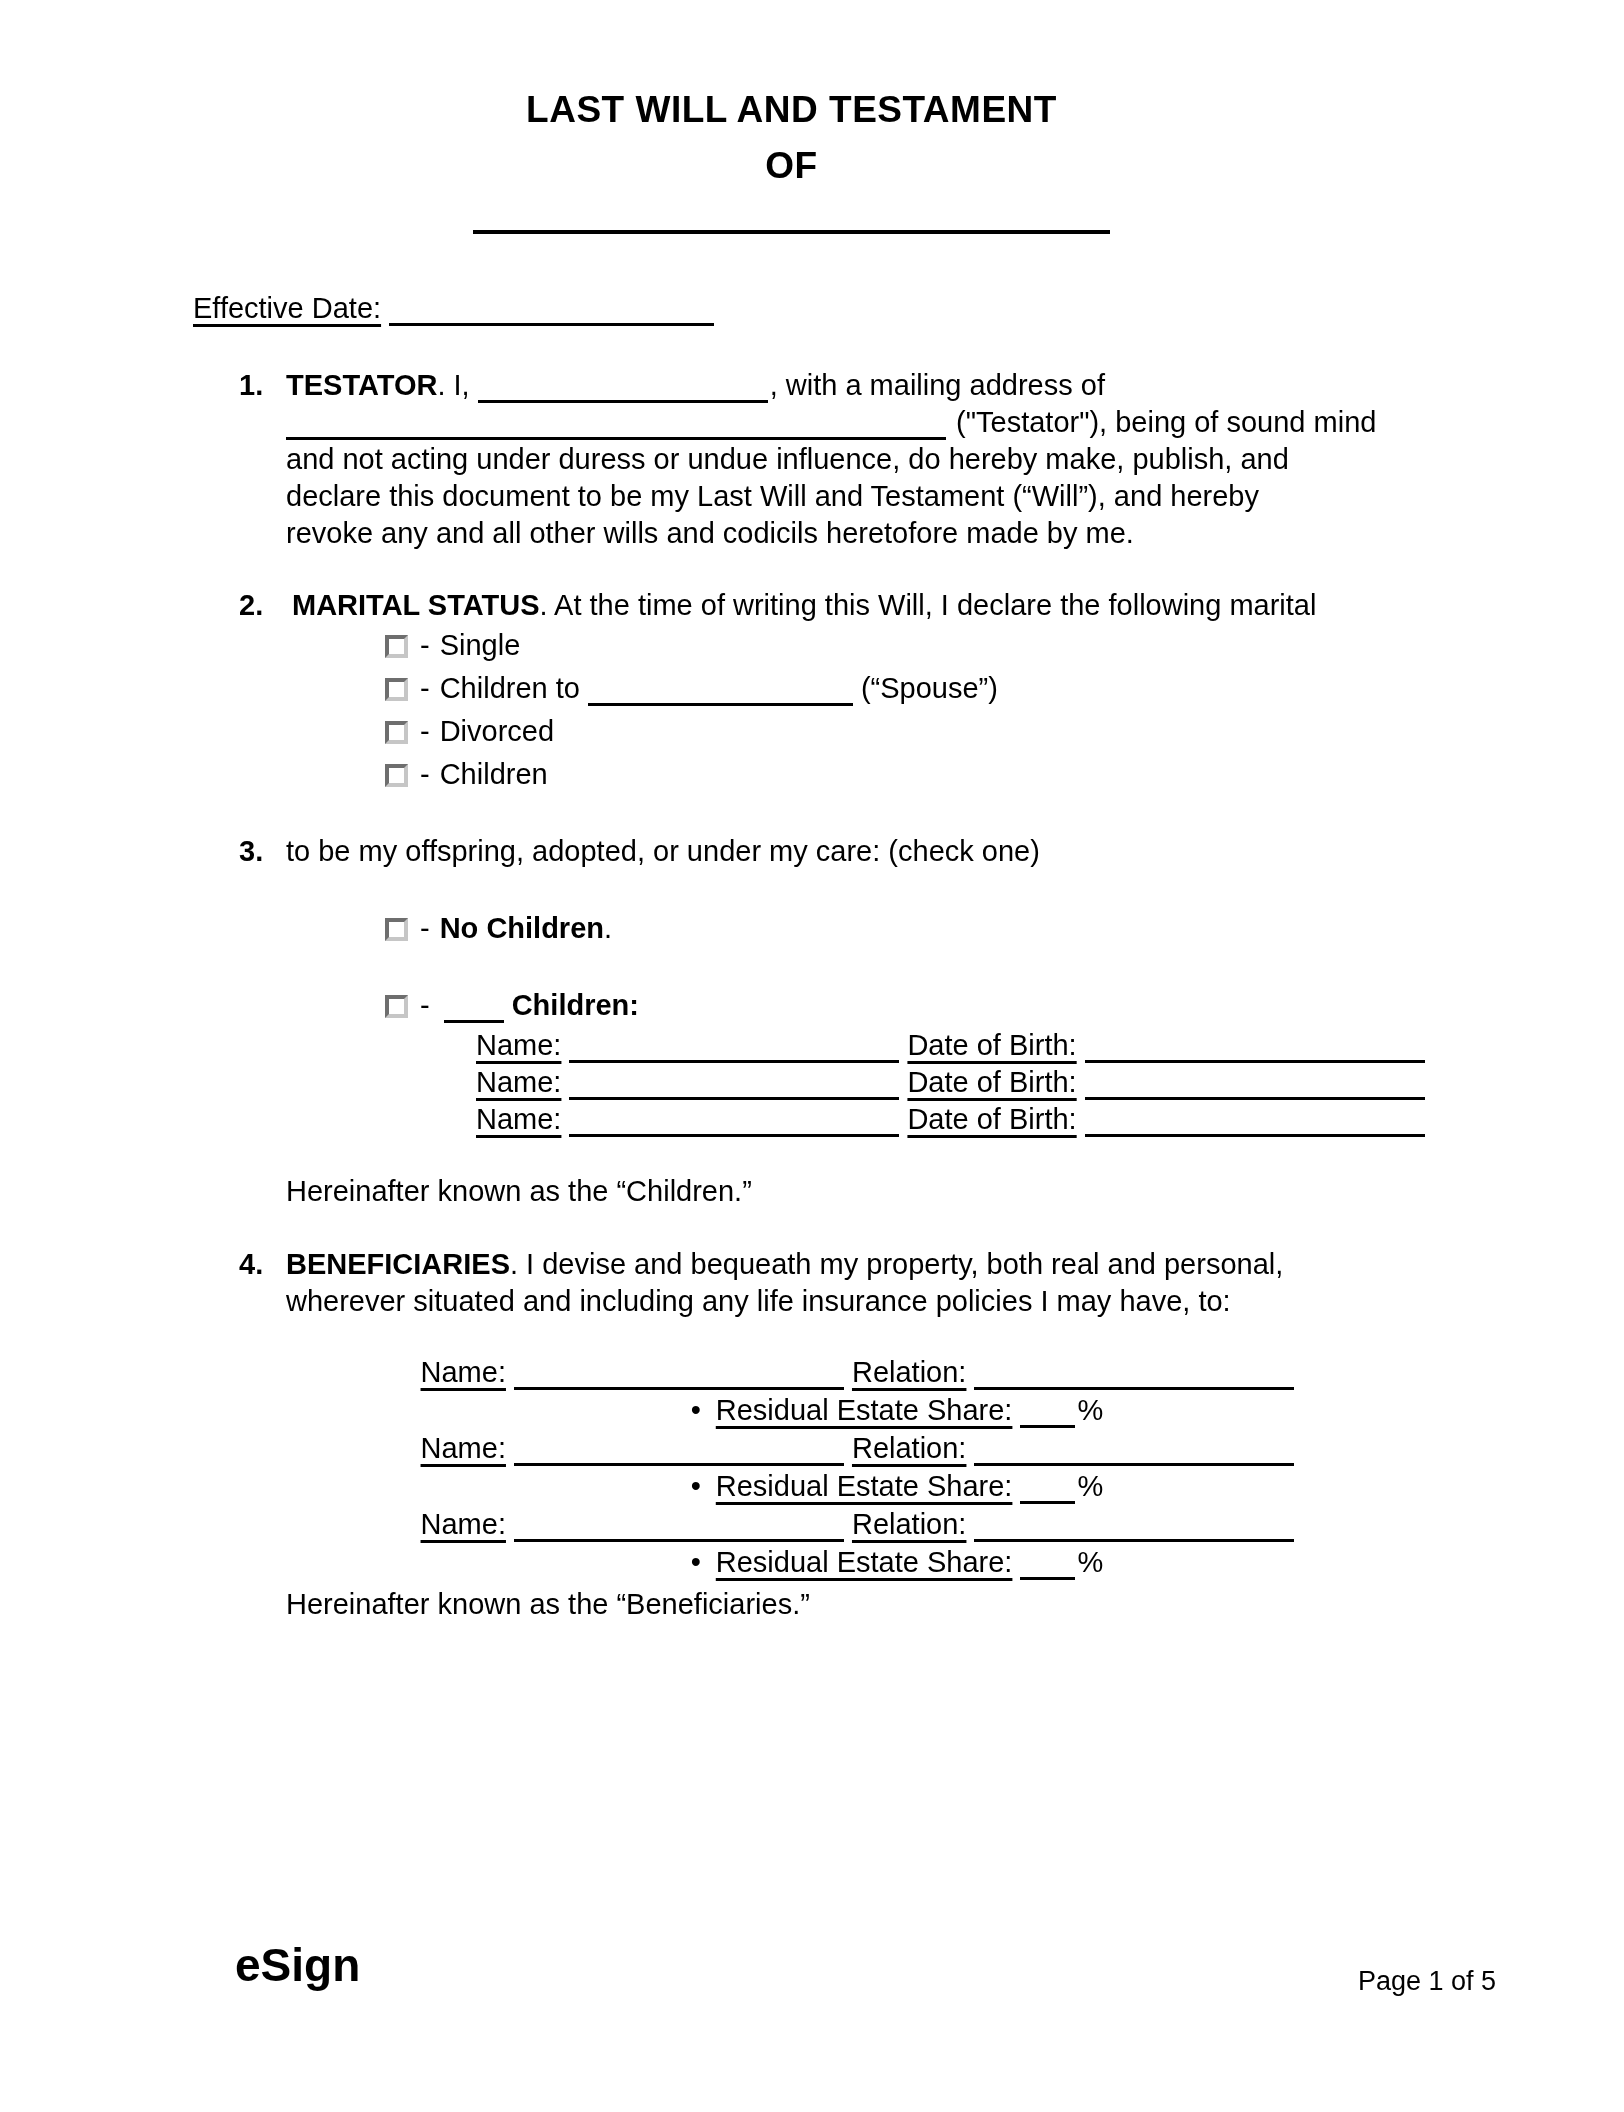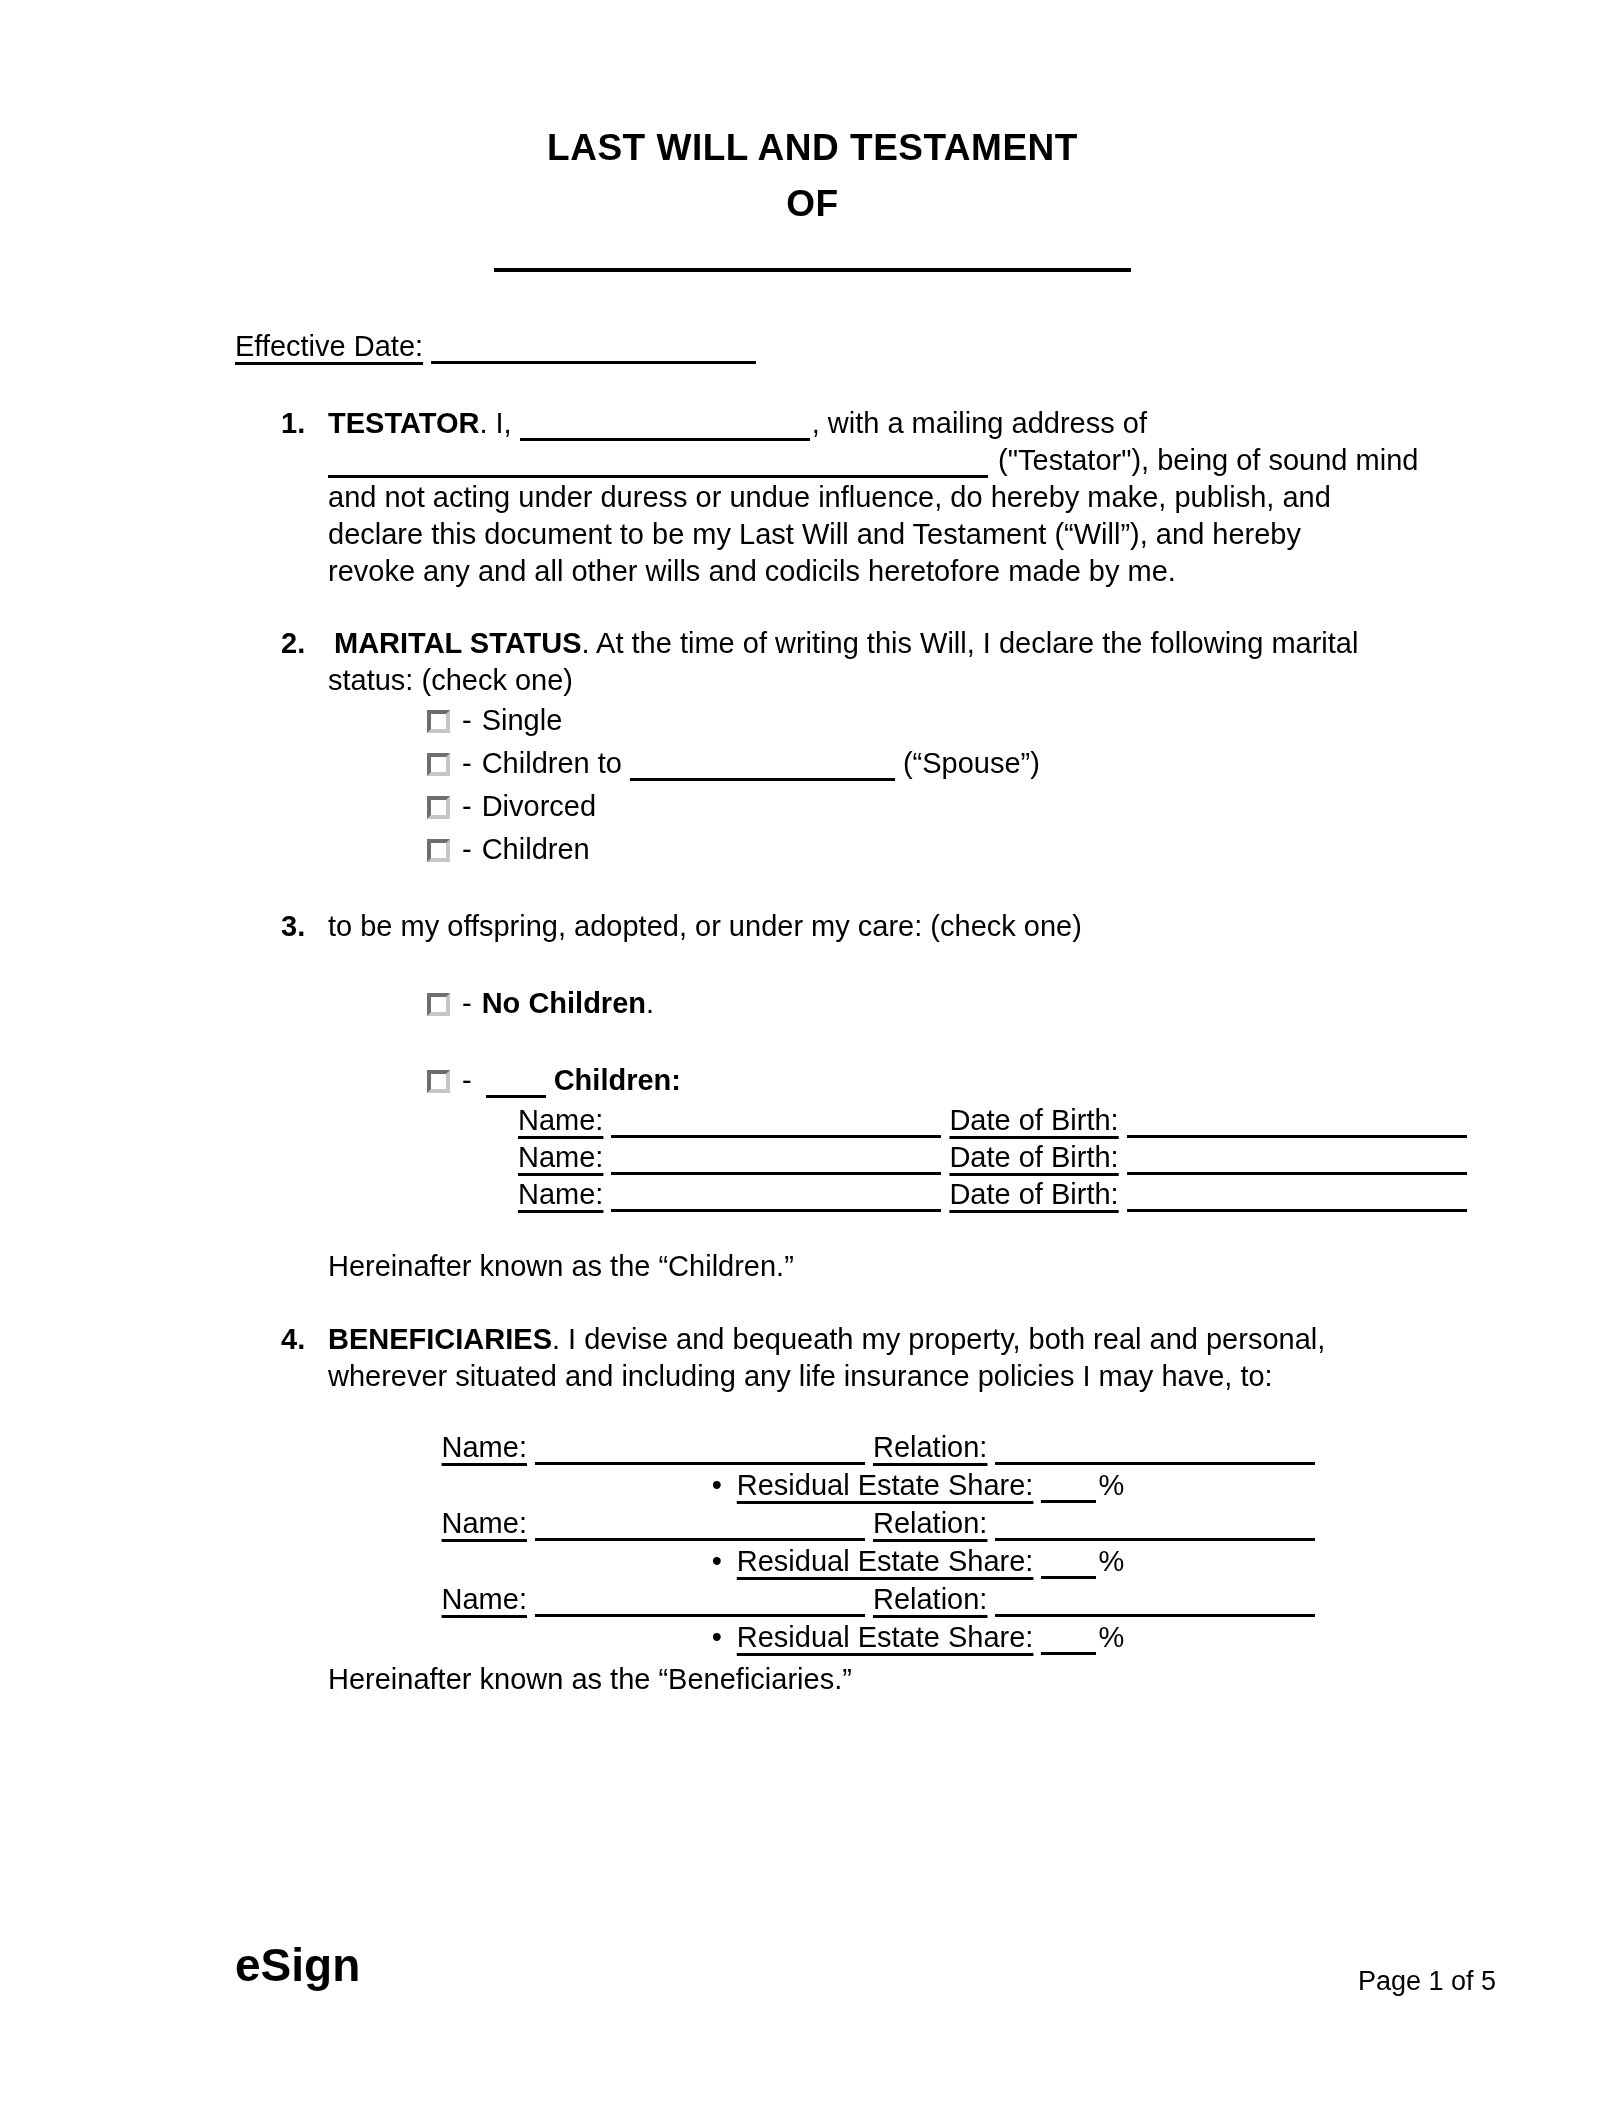--- a/index.html
+++ b/index.html
@@ -4,21 +4,21 @@
 <style>
   html,body{margin:0;padding:0;background:#e8e8e8;}
   .page{
     position:relative;
     width:1624px;height:2112px;
     background:#ffffff;
     font-family:"Liberation Sans","DejaVu Sans",sans-serif;
     font-size:29px;line-height:37px;color:#000;
     margin:0 auto;overflow:hidden;
   }
-  .content{padding:120px 234px 0 193px;margin-left:42px;}
+  .content{padding:82px 234px 0 193px;}
   .title{ text-align:center;font-weight:bold;font-size:37px;line-height:56px;letter-spacing:.5px;}
   .title-rule{width:637px;height:0;border-bottom:4px solid #000;margin:36px auto 0;}
   .effective{margin-top:56px;white-space:nowrap;}
   .lbl{text-decoration:underline;text-decoration-thickness:3px;text-underline-offset:6px;}
   .blank{display:inline-block;border-bottom:3px solid #000;height:1.05em;vertical-align:-8px;margin:0 8px;}
   .blank.tight-left{margin-left:4px;}
   .blank.tight-right{margin-right:2px;}
   .w325{width:325px}.w290{width:290px}.w660{width:660px;margin-left:0;}
   .w265{width:265px}.w60{width:60px}.w330{width:330px}.w340{width:340px}
   .w320{width:320px}.w55{width:55px;margin-right:2px;}
@@ -72,21 +72,20 @@
         <div class="line">and not acting under duress or undue influence, do hereby make, publish, and</div>
         <div class="line">declare this document to be my Last Will and Testament (“Will”), and hereby</div>
         <div class="line">revoke any and all other wills and codicils heretofore made by me.</div>
       </div>
     </div>
 
     <div class="item mt-sec2">
       <div class="num">2.</div>
       <div class="body">
         <div class="line"><b class="pad2">MARITAL STATUS</b><span>. At the time of writing this Will, I declare the following marital</span></div>
-        <div class="line">status: (check one)</div>
         <div class="opt">
           <span class="cb"></span><span class="dash">-</span><span>Single</span>
         </div>
         <div class="opt">
           <span class="cb"></span><span class="dash">-</span><span>Children to</span><span class="blank w265"></span><span>(“Spouse”)</span>
         </div>
         <div class="opt">
           <span class="cb"></span><span class="dash">-</span><span>Divorced</span>
         </div>
         <div class="opt">

